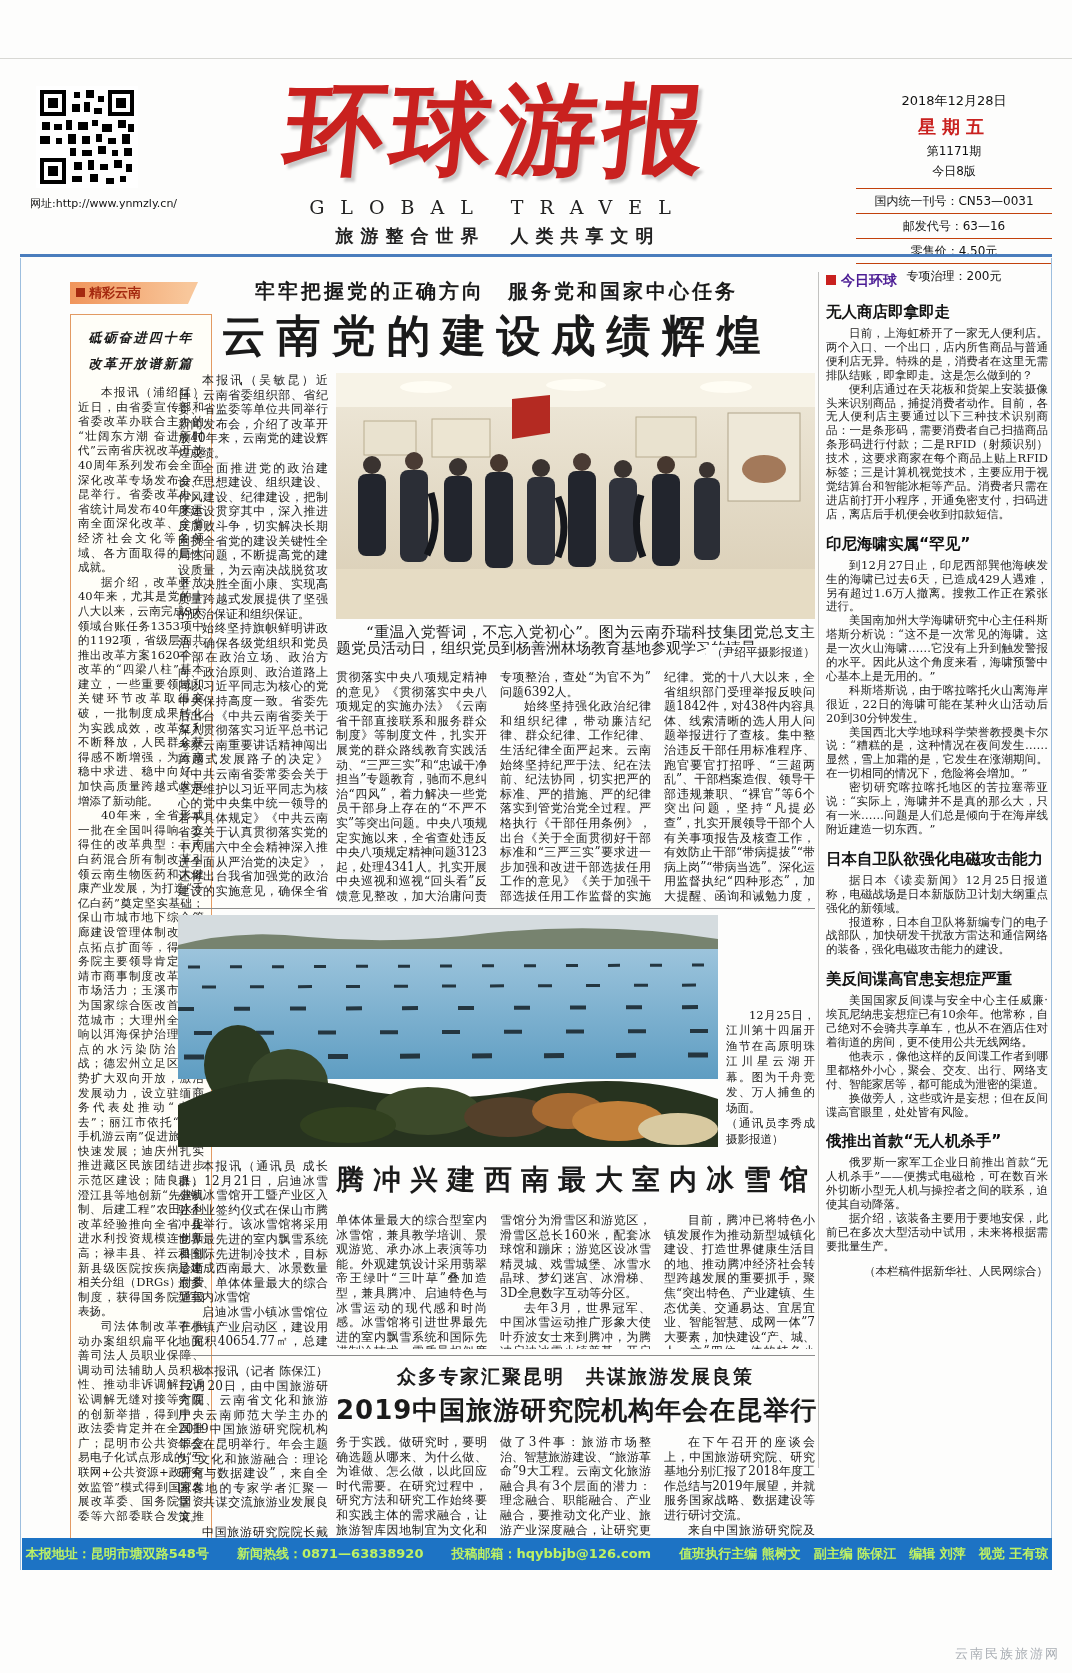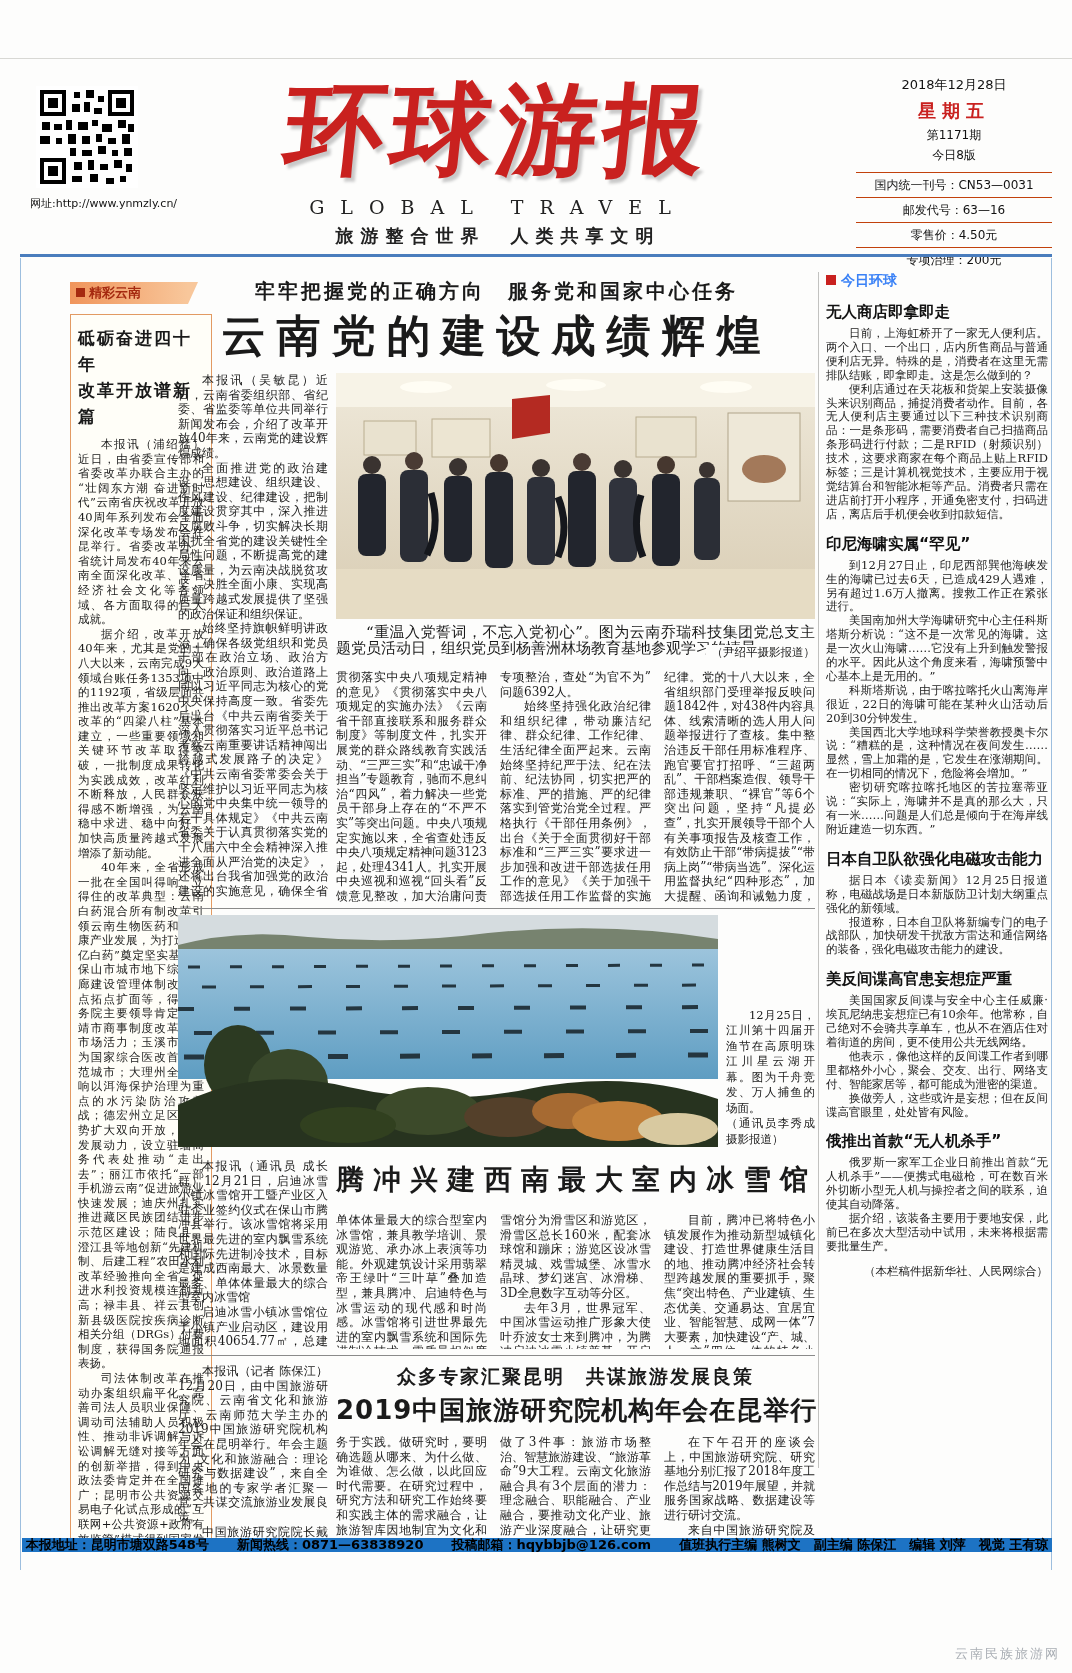--- a/index.html
+++ b/index.html
@@ -9,40 +9,40 @@
   
   .qr{position:absolute;left:36px;top:86px;}
   .site{position:absolute;left:30px;top:196px;width:150px;font-size:11px;font-family:"DejaVu Sans",sans-serif;color:#111;}
   .title{position:absolute;left:238px;top:70px;width:520px;text-align:center;
          font-size:100px;line-height:118px;font-weight:900;color:#c9211f;
          letter-spacing:6px;transform:skewX(-6deg);text-shadow:4px 4px 3px #c9c9c9;white-space:nowrap;}
   .title-en{position:absolute;left:268px;top:196px;width:460px;text-align:center;
             font-size:19px;letter-spacing:16px;color:#222;font-family:"DejaVu Serif",serif;}
   .slogan{position:absolute;left:238px;top:224px;width:520px;text-align:center;
           font-size:18px;letter-spacing:7px;font-weight:700;color:#222;}
-  .mh-right{position:absolute;left:856px;top:76px;width:196px;font-size:12.5px;text-align:center;
+  .mh-right{position:absolute;left:856px;top:92px;width:196px;font-size:12.5px;text-align:center;
             font-family:"DejaVu Sans",sans-serif;color:#111;}
   .mh-right .date{font-size:13px;margin-bottom:5px;}
   .mh-right .weekday{font-size:18px;font-weight:700;color:#c9211f;letter-spacing:6px;margin-bottom:4px;}
   .mh-right .small{font-size:12px;margin-bottom:3px;}
   .mh-right .grp{margin-top:8px;}
   .mh-right .grp div{border-top:1px solid #c2410c;padding:4px 0 3px;font-size:12px;}
   .rule-top{position:absolute;left:20px;top:254px;width:1032px;height:3px;background:#4a7dbd;}
   .vline{position:absolute;top:258px;width:1px;height:1312px;background:#9dbede;}
   .vl-l{left:20px;} .vl-r{left:1051px;}
   
   .sidebar{position:absolute;left:30px;top:282px;width:142px;padding-left:40px;}
   .sb-label{position:relative;width:112px;height:22px;background:linear-gradient(90deg,#f0955c,#f8c79b);
             color:#a62a10;font-weight:700;font-size:13px;line-height:22px;padding-left:6px;
             font-family:"DejaVu Sans",sans-serif;}
   .sb-label .sq{display:inline-block;width:9px;height:9px;background:#a62a10;margin-right:4px;}
   .sb-label:after{content:"";position:absolute;right:-10px;top:0;border-left:10px solid #f8c79b;
             border-bottom:22px solid transparent;}
   .sb-box{margin-top:10px;border:1px solid #e29a63;background:#fffef8;padding:10px 7px;height:1204px;overflow:hidden;}
-  .sb-h{font-size:17px;font-weight:700;text-align:left;line-height:26px;letter-spacing:2px;}
+  .sb-h{font-size:13px;font-weight:700;text-align:center;line-height:26px;letter-spacing:2px;font-style:italic;}
   .sb-body{margin-top:8px;height:1136px;overflow:hidden;}
   .sb-body p{margin:0;font-size:11.5px;line-height:14.6px;text-align:justify;text-indent:2em;}
   
   .main{position:absolute;left:178px;top:278px;width:637px;}
   .kicker{text-align:center;font-size:20px;font-weight:900;letter-spacing:3px;font-family:"DejaVu Sans",sans-serif;}
   .headline{text-align:center;font-size:44px;font-weight:900;letter-spacing:11px;line-height:54px;
             margin-top:4px;font-family:"DejaVu Sans",sans-serif;white-space:nowrap;}
   .col p,.col div{margin:0;font-size:12px;line-height:14.6px;text-align:justify;}
   .ind{text-indent:2em;}
   .block1{display:flex;margin-top:10px;}
@@ -67,28 +67,28 @@
   .block4{display:flex;margin-top:8px;}
   .b4-c1{width:150px;height:176px;overflow:hidden;margin-right:8px;}
   .kicker2{text-align:center;font-size:19px;font-weight:900;letter-spacing:2px;font-family:"DejaVu Sans",sans-serif;}
   .headline2{text-align:center;font-size:26px;font-weight:900;letter-spacing:1px;margin-top:3px;
              font-family:"DejaVu Sans",sans-serif;white-space:nowrap;}
   .block4 .cols3{margin-top:7px;}
   .block4 .cols3 .col{height:102px;}
   
   .vsep{position:absolute;left:818px;top:272px;width:1px;height:1196px;background:#c2c2c0;}
   .world{position:absolute;left:826px;top:272px;width:222px;height:1196px;overflow:hidden;}
-  .w-label{color:#3b82f6;font-weight:700;font-size:14px;font-family:"DejaVu Sans",sans-serif;}
+  .w-label{color:#4c1d95;font-weight:700;font-size:14px;font-family:"DejaVu Sans",sans-serif;}
   .w-label .sq{display:inline-block;width:10px;height:10px;background:#c9211f;margin-right:5px;}
   .w-sec h3{margin:12px 0 4px;font-size:15.5px;font-weight:900;font-family:"DejaVu Sans",sans-serif;color:#111;}
   .w-sec p{margin:0;font-size:11.5px;line-height:13.9px;text-align:justify;text-indent:2em;color:#222;}
   .w-credit{margin-top:10px;font-size:11.5px;text-align:right;}
   
-  .footerbar{position:absolute;left:22px;top:1538px;width:1030px;height:14px;background:#1d73c4;
-             color:#000000;font-weight:700;font-size:13px;font-family:"DejaVu Sans",sans-serif;
+  .footerbar{position:absolute;left:22px;top:1538px;width:1030px;height:32px;background:#1d73c4;
+             color:#bef264;font-weight:700;font-size:13px;font-family:"DejaVu Sans",sans-serif;
              display:flex;align-items:center;justify-content:center;white-space:nowrap;}
   .footerbar span{margin:0 14px;}
   .watermark{position:absolute;right:12px;top:1645px;font-size:13px;color:#a9aeb4;
              font-family:"DejaVu Sans",sans-serif;letter-spacing:2px;}
   svg{display:block;}
 </style>
 </head>
 <body>
 
 <div id="page">

